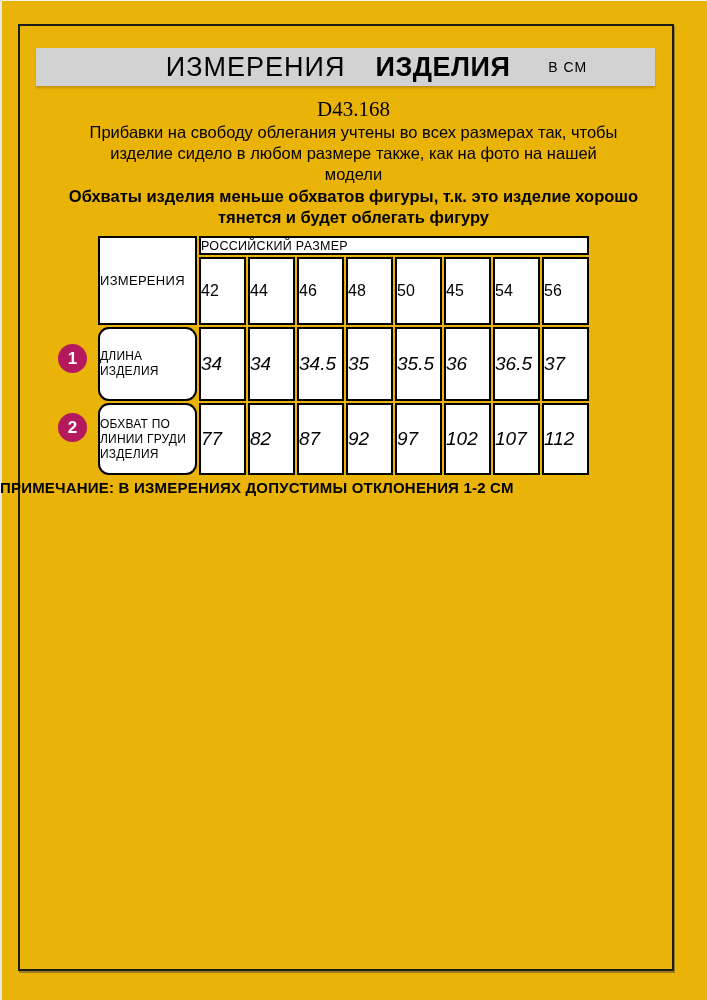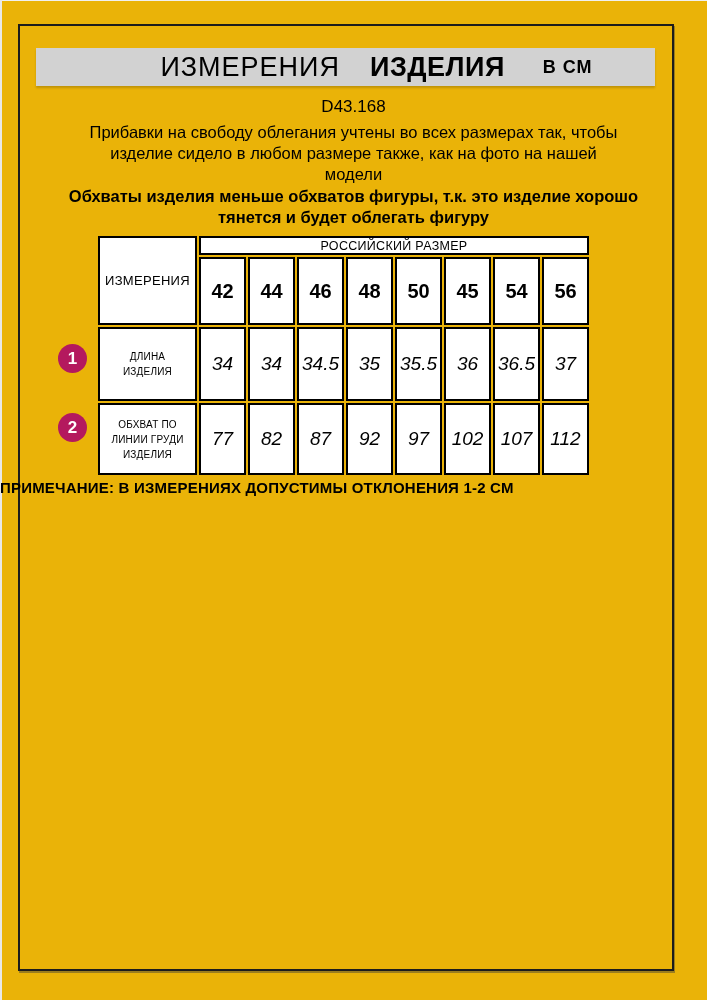--- a/index.html
+++ b/index.html
@@ -46,33 +46,34 @@
     font-size: 27px;
     letter-spacing: 1px;
     font-weight: 400;
   }
   .title-w2 {
     font-size: 27px;
     letter-spacing: 0.5px;
     font-weight: 700;
   }
   .title-unit {
-    font-size: 18px;
-    font-weight: 700;
+    font-size: 14px;
+    font-weight: 400;
     letter-spacing: 1px;
     margin-left: 8px;
   }
   .product-code {
     position: absolute;
     left: 0;
     top: 97px;
     width: 100%;
     text-align: center;
-    font-size: 17px;
-    font-weight: 400;
+    font-size: 21px;
+    font-weight: 400;
+    font-family: Liberation Serif, serif;
   }
   .para {
     position: absolute;
     left: 0;
     width: 100%;
     text-align: center;
     font-size: 16.5px;
     line-height: 21px;
     white-space: pre-line;
   }
@@ -83,47 +84,48 @@
     position: absolute;
     left: 96px;
     top: 234px;
     border-collapse: separate;
     border-spacing: 2px;
     table-layout: fixed;
   }
   .size-table td {
     border: 2px solid #000;
     box-sizing: border-box;
-    text-align: center;
+    text-align: left;
     vertical-align: middle;
     padding: 0;
     background: #fff;
     overflow: hidden;
   }
   col.c-label { width: 99px; }
   col.c-size  { width: 47px; }
   td.group-header {
     height: 19px;
     font-size: 12.5px;
     letter-spacing: 0.3px;
   }
   td.corner-header {
     font-size: 13px;
     letter-spacing: 0.3px;
   }
   td.size-cell {
     height: 68px;
-    font-size: 20px;
-    font-weight: 700;
+    font-size: 16px;
+    font-weight: 400;
   }
   td.row-label {
-    font-size: 10px;
+    font-size: 12px;
     line-height: 15px;
     white-space: pre-line;
     letter-spacing: 0.2px;
+    border-radius: 11px;
   }
   tr.data-row-1 td { height: 74px; }
   tr.data-row-2 td { height: 72px; }
   td.value-cell { font-size: 19px; font-style: italic; }
 
   .marker {
     position: absolute;
     left: 58px;
     width: 29px;
     height: 29px;

